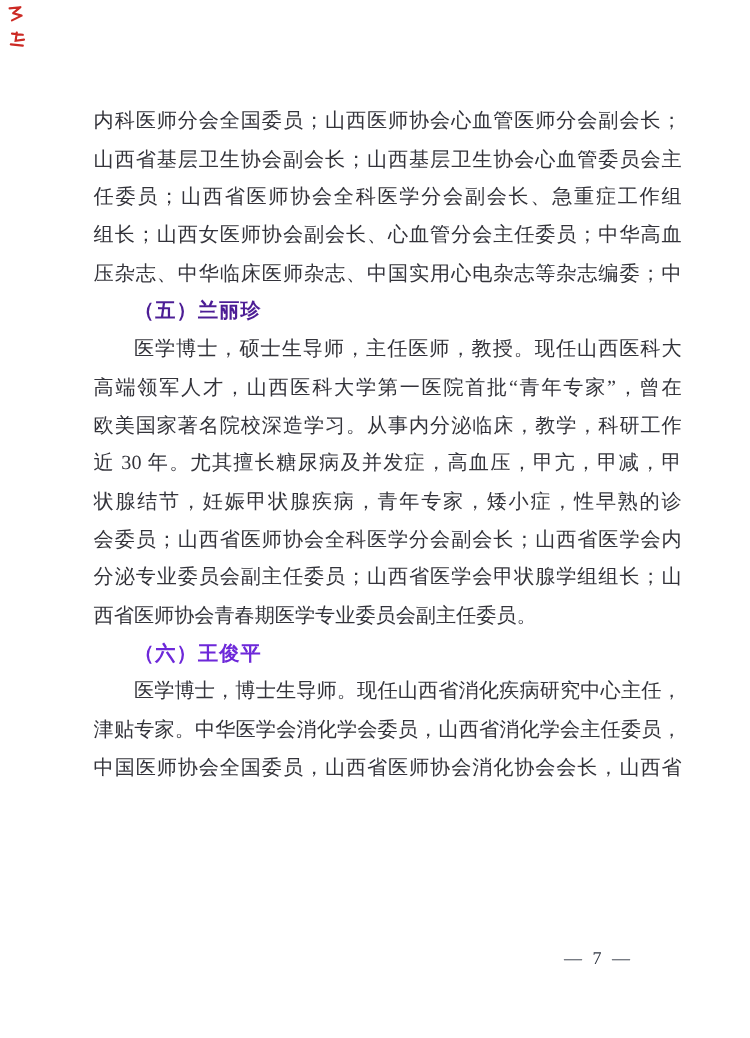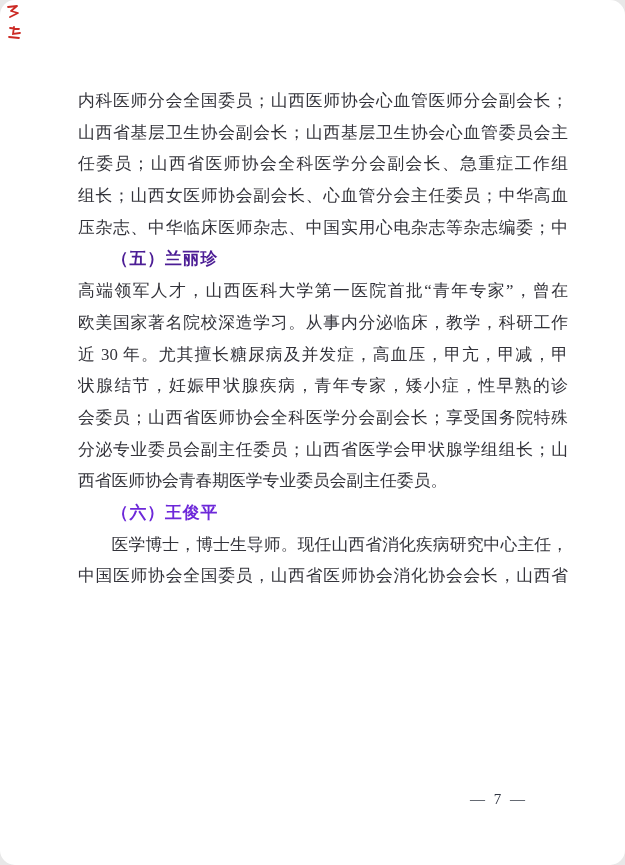--- a/index.html
+++ b/index.html
@@ -4,21 +4,20 @@
 <style>
   html, body { margin: 0; padding: 0; background: #e8e8e8; }
   .page {
     position: relative;
     width: 625px;
     height: 865px;
     background: #ffffff;
     font-family: "Liberation Serif", "DejaVu Serif", serif;
     overflow: hidden;
     margin: 0 auto;
-    border-radius: 15px;
   }
   .doc-body {
     position: absolute;
     left: 78px;
     top: 85px;
     width: 490px;
     font-size: 16.8px;
     line-height: 31.7px;
     color: #33333a;
     text-align: left;
@@ -74,27 +73,29 @@
     </svg>
   </span>
 
   <div class="doc-body" id="doc-body" style="color: rgb(51, 51, 58);">
       <div class="line just">内科医师分会全国委员；山西医师协会心血管医师分会副会长；</div>
       <div class="line just">山西省基层卫生协会副会长；山西基层卫生协会心血管委员会主</div>
       <div class="line just">任委员；山西省医师协会全科医学分会副会长、急重症工作组</div>
       <div class="line just">组长；山西女医师协会副会长、心血管分会主任委员；中华高血</div>
       <div class="line just">压杂志、中华临床医师杂志、中国实用心电杂志等杂志编委；中</div>
       <div class="line heading" style="color: #4c1d95;">（五）兰丽珍</div>
+      <div class="line just indent">医学博士，硕士生导师，主任医师，教授。现任山西医科大</div>
       <div class="line just">高端领军人才，山西医科大学第一医院首批“青年专家”，曾在</div>
       <div class="line just">欧美国家著名院校深造学习。从事内分泌临床，教学，科研工作</div>
       <div class="line just">近 30 年。尤其擅长糖尿病及并发症，高血压，甲亢，甲减，甲</div>
       <div class="line just">状腺结节，妊娠甲状腺疾病，青年专家，矮小症，性早熟的诊</div>
-      <div class="line just">会委员；山西省医师协会全科医学分会副会长；享受国务院特殊</div>
+      <div class="line just">会委员；山西省医师协会全科医学分会副会长；山西省医学会内</div>
       <div class="line just">分泌专业委员会副主任委员；山西省医学会甲状腺学组组长；山</div>
       <div class="line">西省医师协会青春期医学专业委员会副主任委员。</div>
       <div class="line heading" style="color: #6d28d9;">（六）王俊平</div>
       <div class="line just indent">医学博士，博士生导师。现任山西省消化疾病研究中心主任，</div>
+      <div class="line just">津贴专家。中华医学会消化学会委员，山西省消化学会主任委员，</div>
       <div class="line just">中国医师协会全国委员，山西省医师协会消化协会会长，山西省</div>
     </div>
 
   <div class="page-number">— 7 —</div>
 
 </div>
 
 </body></html>

